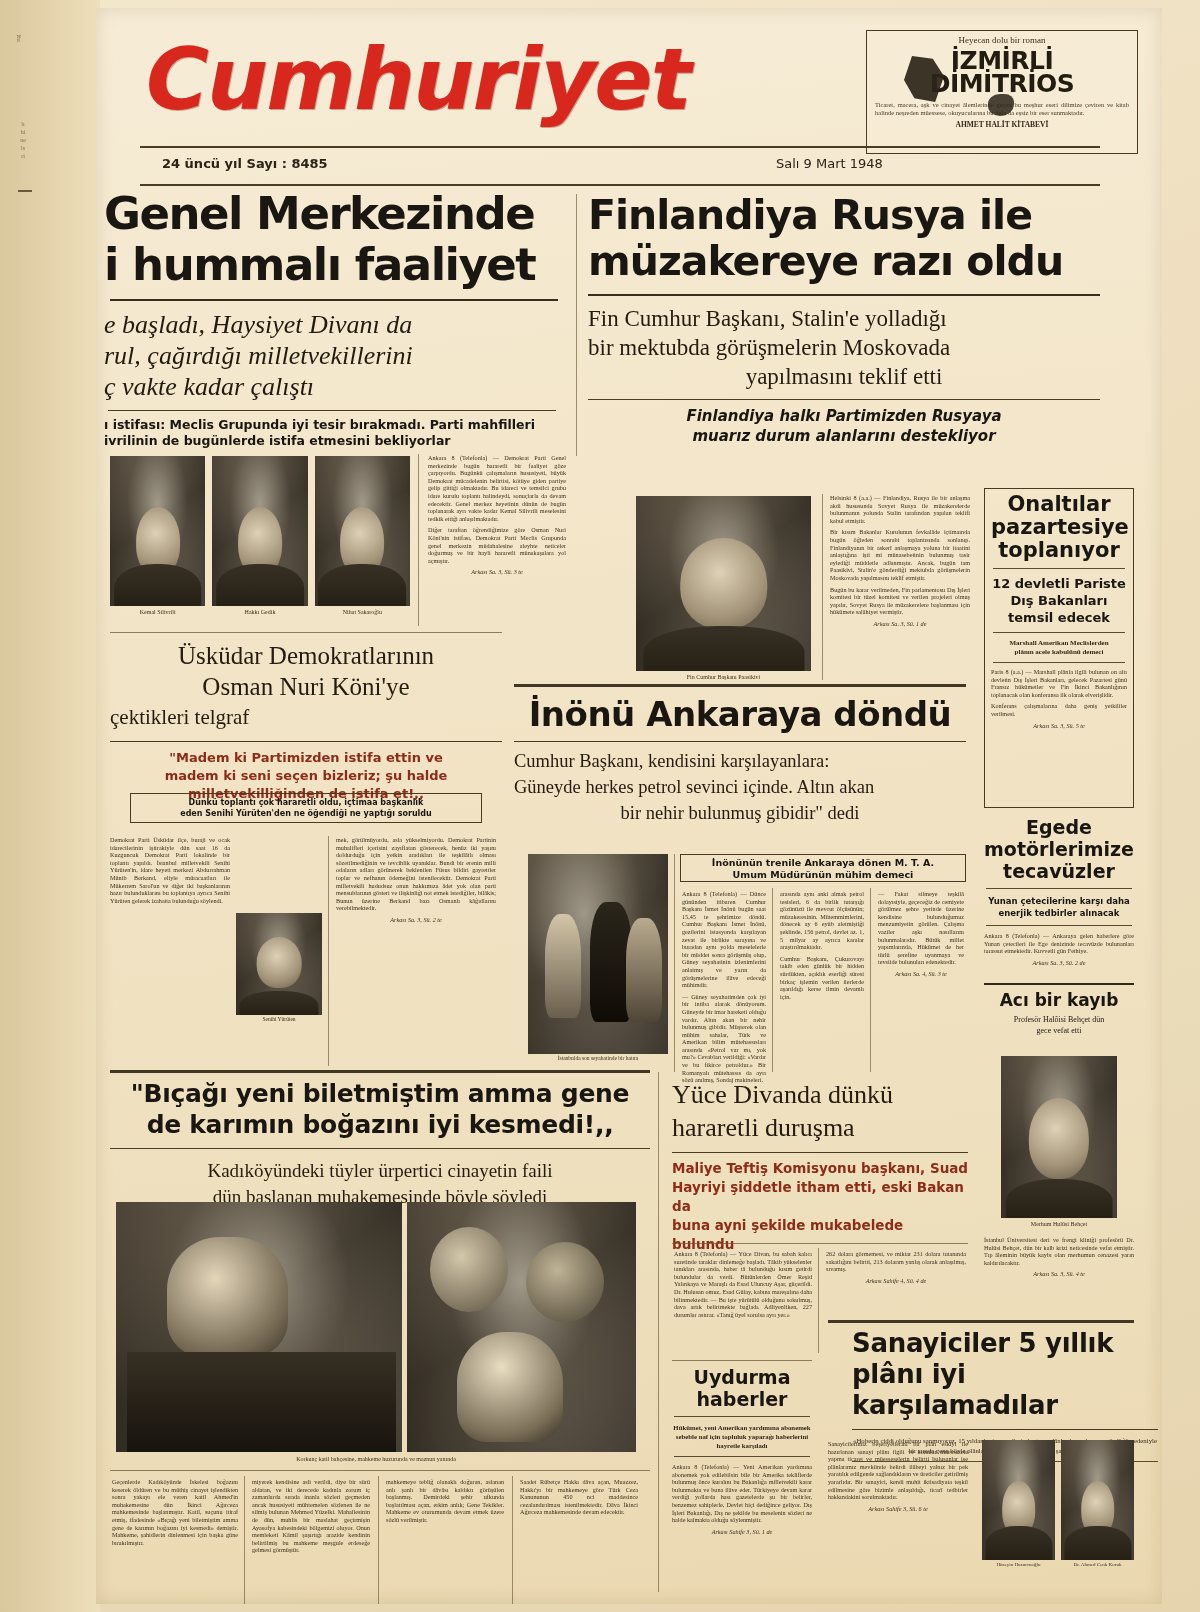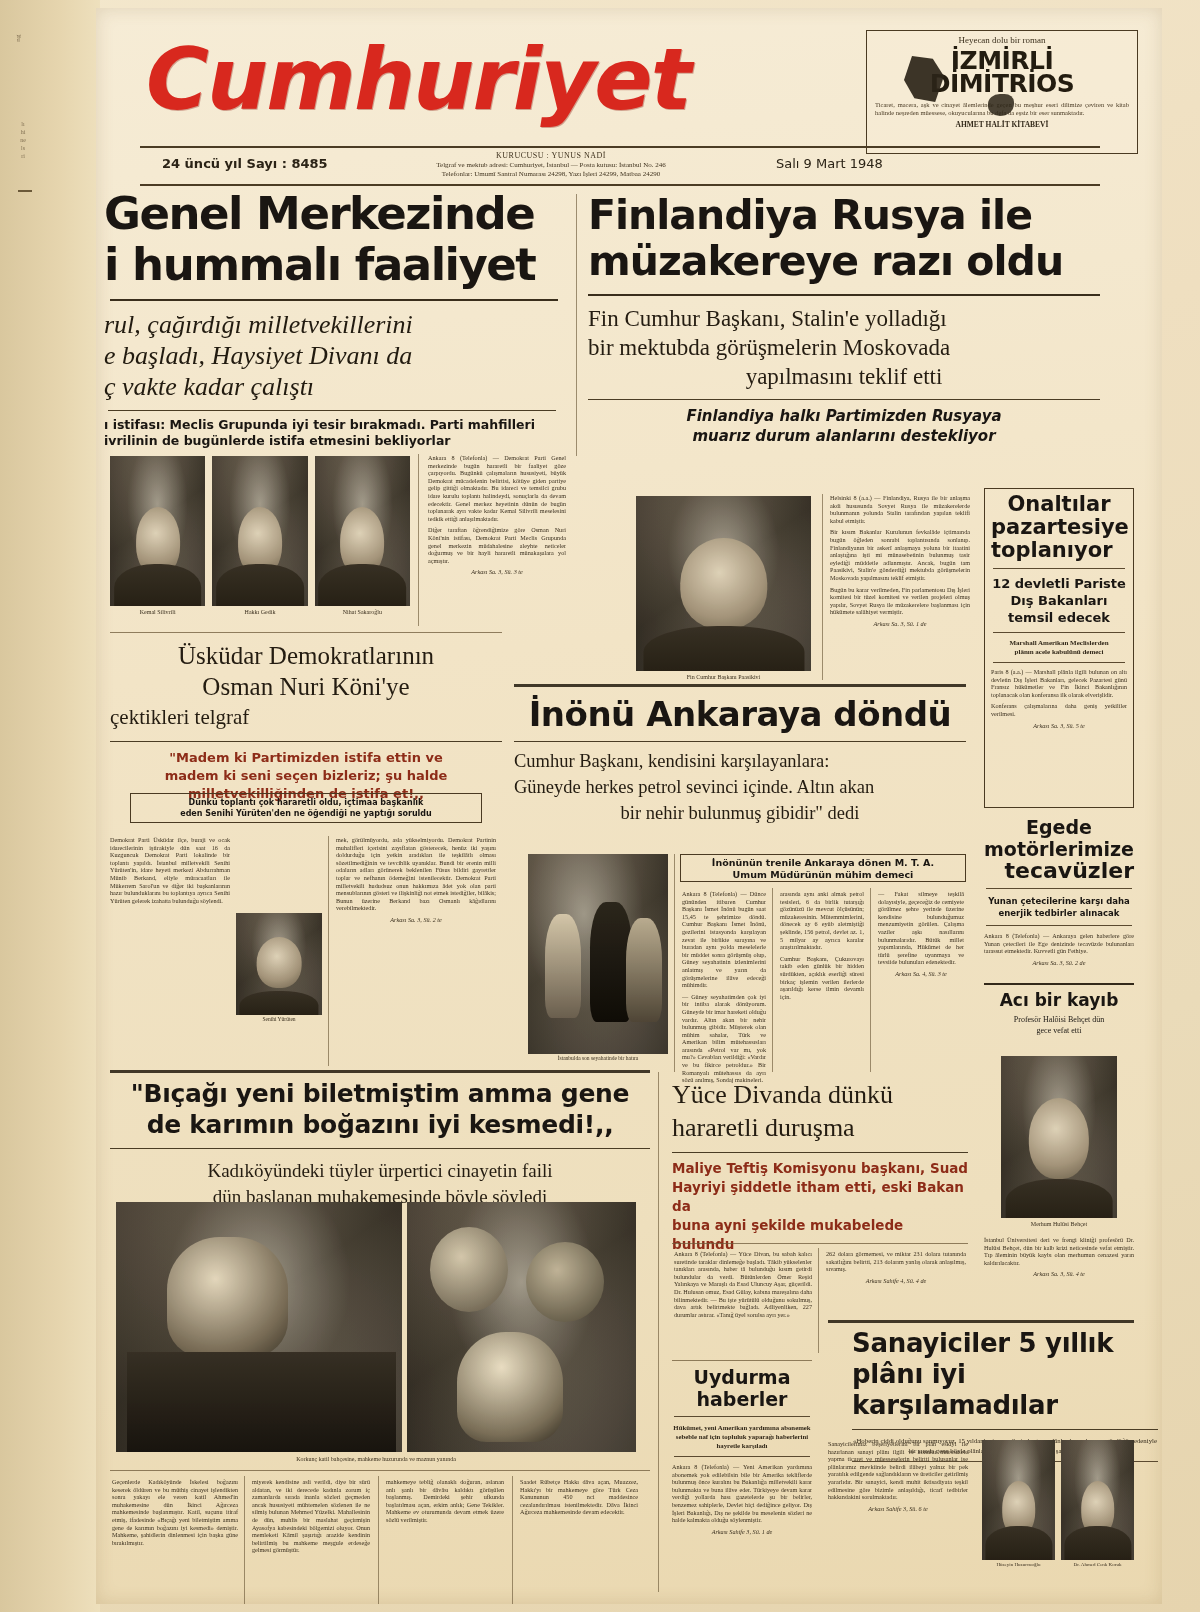--- a/index.html
+++ b/index.html
@@ -127,36 +127,31 @@
         <div class="ad-body">Ticaret, macera, aşk ve cinayet âlemlerinde geçen bu meşhur eseri dilimize çeviren ve kitab halinde neşreden müessese, okuyucularına bu defa da eşsiz bir eser sunmaktadır.</div>
         <div class="ad-foot">AHMET HALİT KİTABEVİ</div>
       </div>
       <div class="blot"></div>
       <div class="blot2"></div>
 
       <div class="rule-a"></div>
       <div class="rule-b"></div>
 
       <div class="issue-left">24 üncü yıl Sayı : 8485</div>
-      <div class="issue-mid">
-        <div class="k">KURUCUSU : YUNUS NADİ</div>
-        <div>Telgraf ve mektub adresi: Cumhuriyet, İstanbul — Posta kutusu: İstanbul No. 246</div>
-        <div>Telefonlar: Umumî Santral Numarası 24298, Yazı İşleri 24299, Matbaa 24290</div>
-      </div>
       <div class="issue-right">Salı 9 Mart 1948</div>
     </div>
 
     <div class="vline" style="left:480px;top:186px;height:262px;"></div>
 
     <div style="position:absolute;left:8px;top:182px;width:468px;">
       <div class="hlA" style="font-size:45px;line-height:48px;letter-spacing:-1.5px;">Genel Merkezinde</div>
       <div class="hlA" style="font-size:45px;line-height:49px;letter-spacing:-1.5px;margin-top:2px;">i hummalı faaliyet</div>
       <div style="height:2px;background:#3a2e1c;margin:10px 14px 8px 6px;"></div>
+      <div class="serif-ital" style="font-size:26px;line-height:31px;color:#221b10;">e başladı, Haysiyet Divanı da</div>
       <div class="serif-ital" style="font-size:26px;line-height:31px;color:#221b10;">rul, çağırdığı milletvekillerini</div>
-      <div class="serif-ital" style="font-size:26px;line-height:31px;color:#221b10;">e başladı, Haysiyet Divanı da</div>
       <div class="serif-ital" style="font-size:26px;line-height:31px;color:#221b10;">ç vakte kadar çalıştı</div>
       <div style="height:1px;background:#4a3c24;margin:8px 16px 6px 4px;"></div>
       <div class="hlA" style="font-size:12.5px;line-height:16px;">ı istifası: Meclis Grupunda iyi tesir bırakmadı. Parti mahfilleri</div>
       <div class="hlA" style="font-size:12.5px;line-height:16px;">ivrilinin de bugünlerde istifa etmesini bekliyorlar</div>
     </div>
 
     <div style="position:absolute;left:14px;top:448px;width:300px;height:150px;display:flex;gap:7px;">
       <div class="photo" style="flex:1">
           <div class="shade"></div>
           <div class="face"></div>
@@ -209,40 +204,40 @@
     <div class="body-col" style="position:absolute;left:734px;top:486px;width:140px;">
       <p>Helsinki 8 (a.a.) — Finlandiya, Rusya ile bir anlaşma akdi hususunda Sovyet Rusya ile müzakerelerde bulunmanın yolunda Stalin tarafından yapılan teklifi kabul etmiştir.</p>
       <p>Bir kısım Bakanlar Kurulunun fevkalâde içtimaında bugün öğleden sonrabi toplantısında sonlanıp. Finlandiyanın bir askerî anlaşmaya yoluna bir itaatini anlaştığına işti mi münasebetinin bulunmuş tasir eylediği müddetle adlanmıştır. Ancak, bugün tam Paasikivi, Stalin'e gönderdiği mektubda görüşmelerin Moskovada yapılmasını teklif etmiştir.</p>
       <p>Bugün bu karar verilmeden, Fin parlamentosu Dış İşleri komitesi bir tüzel komitesi ve verilen projeleri olmuş yapılır, Sovyet Rusya ile müzakerelere başlanması için hükûmete salâhiyet vermiştir.</p>
       <p style="text-align:center;font-style:italic">Arkası Sa. 3, Sü. 1 de</p>
     </div>
 
     <div class="box" style="position:absolute;left:888px;top:480px;width:150px;height:320px;padding:4px 6px;box-sizing:border-box;">
       <div class="hlA" style="font-size:21px;line-height:23px;text-align:center;">Onaltılar</div>
       <div class="hlA" style="font-size:21px;line-height:23px;text-align:center;">pazartesiye</div>
-      <div class="hlA" style="font-size:21px;line-height:23px;text-align:left;">toplanıyor</div>
+      <div class="hlA" style="font-size:21px;line-height:23px;text-align:center;">toplanıyor</div>
       <div style="height:1px;background:#5b4a30;margin:6px 2px;"></div>
       <div class="hlA" style="font-size:13px;line-height:17px;text-align:center;">12 devletli Pariste</div>
       <div class="hlA" style="font-size:13px;line-height:17px;text-align:center;">Dış Bakanları</div>
       <div class="hlA" style="font-size:13px;line-height:17px;text-align:center;">temsil edecek</div>
       <div style="height:1px;background:#5b4a30;margin:6px 2px;"></div>
       <div style="font-size:7px;line-height:9px;text-align:center;font-weight:bold;color:#33291a">Marshall Amerikan Meclislerden</div>
       <div style="font-size:7px;line-height:9px;text-align:center;font-weight:bold;color:#33291a">plânın acele kabulünü demeci</div>
       <div style="height:1px;background:#5b4a30;margin:5px 2px;"></div>
       <div class="body-col">
         <p>Paris 8 (a.a.) — Marshall plânla ilgili bulunan on altı devletin Dış İşleri Bakanları, gelecek Pazartesi günü Fransız hükûmetler ve Fin İkinci Bakanlığının toplanacak olan konferansa ilk olarak elverişlidir.</p>
         <p>Konferans çalışmalarına daha geniş yetkililer verilmesi.</p>
         <p style="text-align:center;font-style:italic">Arkası Sa. 3, Sü. 5 te</p>
       </div>
     </div>
 
     <div style="position:absolute;left:888px;top:808px;width:150px;">
       <div class="hlA" style="font-size:19px;line-height:22px;text-align:center;">Egede</div>
       <div class="hlA" style="font-size:19px;line-height:22px;text-align:center;">motörlerimize</div>
-      <div class="hlA" style="font-size:22px;line-height:22px;text-align:right;">tecavüzler</div>
+      <div class="hlA" style="font-size:19px;line-height:22px;text-align:center;">tecavüzler</div>
       <div style="height:1px;background:#5b4a30;margin:6px 2px;"></div>
       <div class="hlA" style="font-size:8.5px;line-height:12px;text-align:center;">Yunan çetecilerine karşı daha</div>
       <div class="hlA" style="font-size:8.5px;line-height:12px;text-align:center;">enerjik tedbirler alınacak</div>
       <div style="height:1px;background:#5b4a30;margin:6px 2px;"></div>
       <div class="body-col">
         <p>Ankara 8 (Telefonla) — Ankaraya gelen haberlere göre Yunan çetecileri ile Ege denizinde tecavüzde bulunanları tarassut etmektedir. Kuvvetli gün Fethiye.</p>
         <p style="text-align:center;font-style:italic">Arkası Sa. 3, Sü. 2 de</p>
       </div>
     </div>
 

